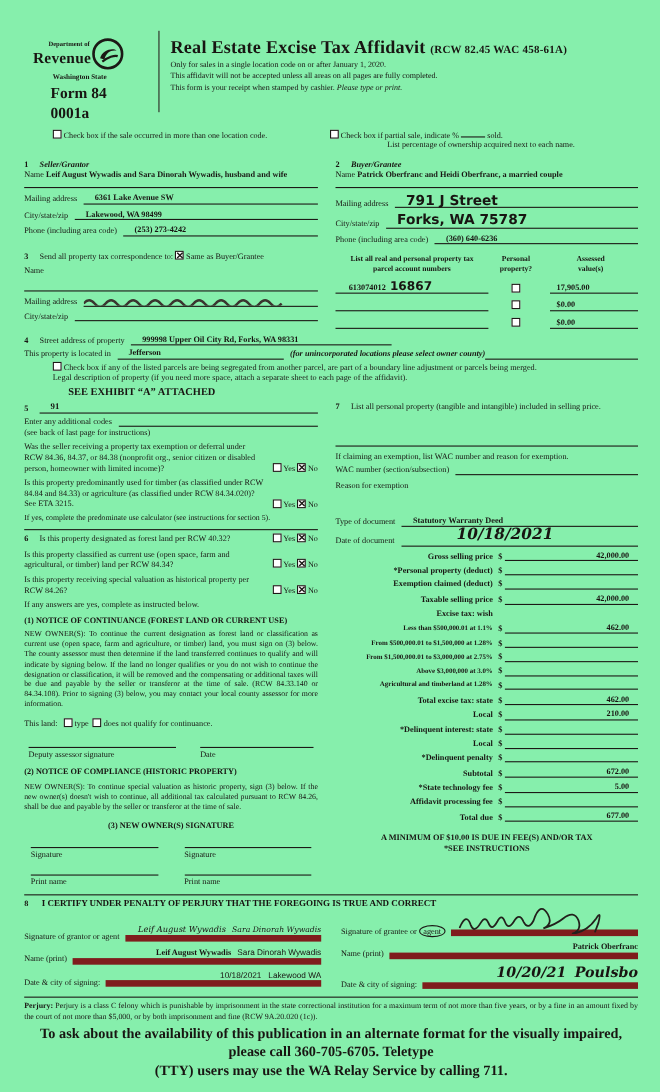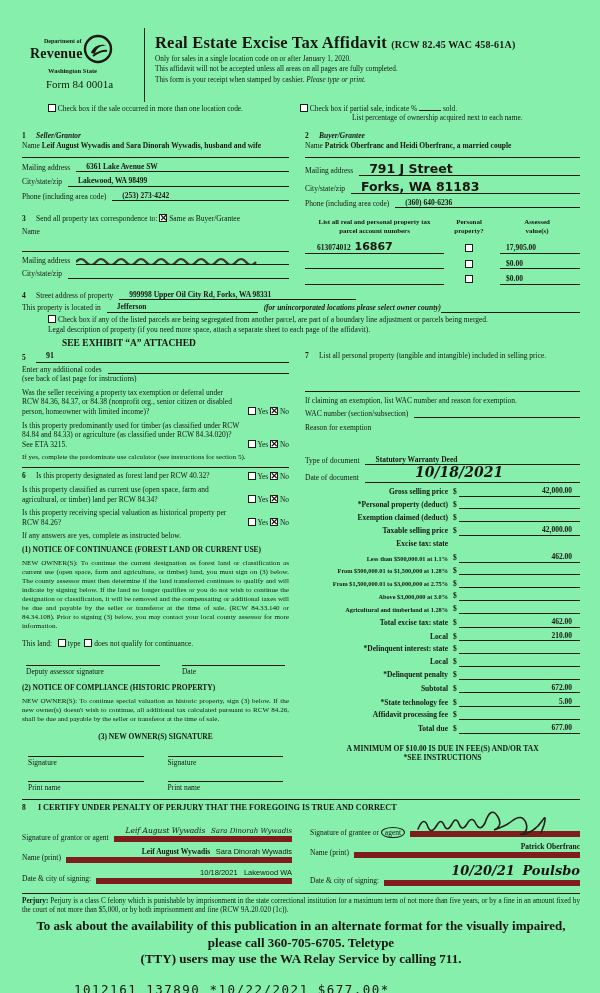--- a/index.html
+++ b/index.html
@@ -14,21 +14,21 @@
   .logo-row { display:flex; align-items:center; }
   .logo-txt { text-align:left; }
   .dept { font-size:6px; font-weight:bold; margin-left:14px; }
   .rev { font-size:14px; font-weight:bold; letter-spacing:.2px; }
   .wast { font-size:6.5px; font-weight:bold; margin-left:18px; }
   .hdr-div { border-left:1.6px solid #2a2622; margin:2px 10px 0 10px; height:74px; }
   .hdr-right { flex:1; padding-top:6px; }
   .title { font-size:16.5px; font-weight:bold; letter-spacing:.2px; }
   .title small { font-size:10px; }
   .hnote { font-size:7.3px; margin-top:1px; }
-  .form-no { font-size:11px; font-weight:normal; margin:2px 0 3px 16px; }
+  .form-no { font-size:14px; font-weight:bold; margin:2px 0 3px 16px; }
 
   
   .cb { display:inline-block; width:8px; height:8px; border:1.1px solid #1c1916; position:relative;
         vertical-align:-1px; background:#fff; }
   .cb.checked::after { content:"✕"; position:absolute; left:-0.5px; top:-2px; font-size:9px; font-weight:bold; }
   .topchecks { display:flex; font-size:7.4px; margin:2px 0 8px 26px; }
   .tc1 { width:252px; }
   .blank-sm { display:inline-block; width:22px; border-bottom:1px solid #1c1916; height:7px; }
 
   
@@ -172,21 +172,21 @@
       <div class="nameblock">
         <span>Name</span>
         <b>Patrick Oberfranc and Heidi Oberfranc, a married couple</b>
       </div>
       <div class="fl">
           <span class="lab">Mailing address</span>
           <span class="val bigval">791 J Street</span>
         </div>
       <div class="fl">
           <span class="lab">City/state/zip</span>
-          <span class="val bigval">Forks, WA 81183</span>
+          <span class="val bigval">Forks, WA 75787</span>
         </div>
       <div class="fl">
           <span class="lab">Phone (including area code)</span>
           <span class="val">(360) 640-6236</span>
         </div>
     </div>
   </div>
 
   <div class="grid2" style="margin-top:6px;">
     <div>
@@ -397,21 +397,21 @@
           <span class="mlab">Exemption claimed (deduct)</span>
           <span class="mdollar">$</span>
           <span class="mline"></span>
         </div>
       <div class="mrow">
           <span class="mlab">Taxable selling price</span>
           <span class="mdollar">$</span>
           <span class="mline">42,000.00</span>
         </div>
       <div class="mrow">
-          <span class="mlab">Excise tax:  state</span>
+          <span class="mlab">Excise tax:  wish</span>
           <span class="mdollar" style="visibility:hidden;">$</span>
           <span style="flex:1;"></span>
         </div>
       <div class="mrow">
           <span class="mlab sm">Less than $500,000.01 at 1.1%</span>
           <span class="mdollar">$</span>
           <span class="mline">462.00</span>
         </div>
       <div class="mrow">
           <span class="mlab sm">From $500,000.01 to $1,500,000 at 1.28%</span>

